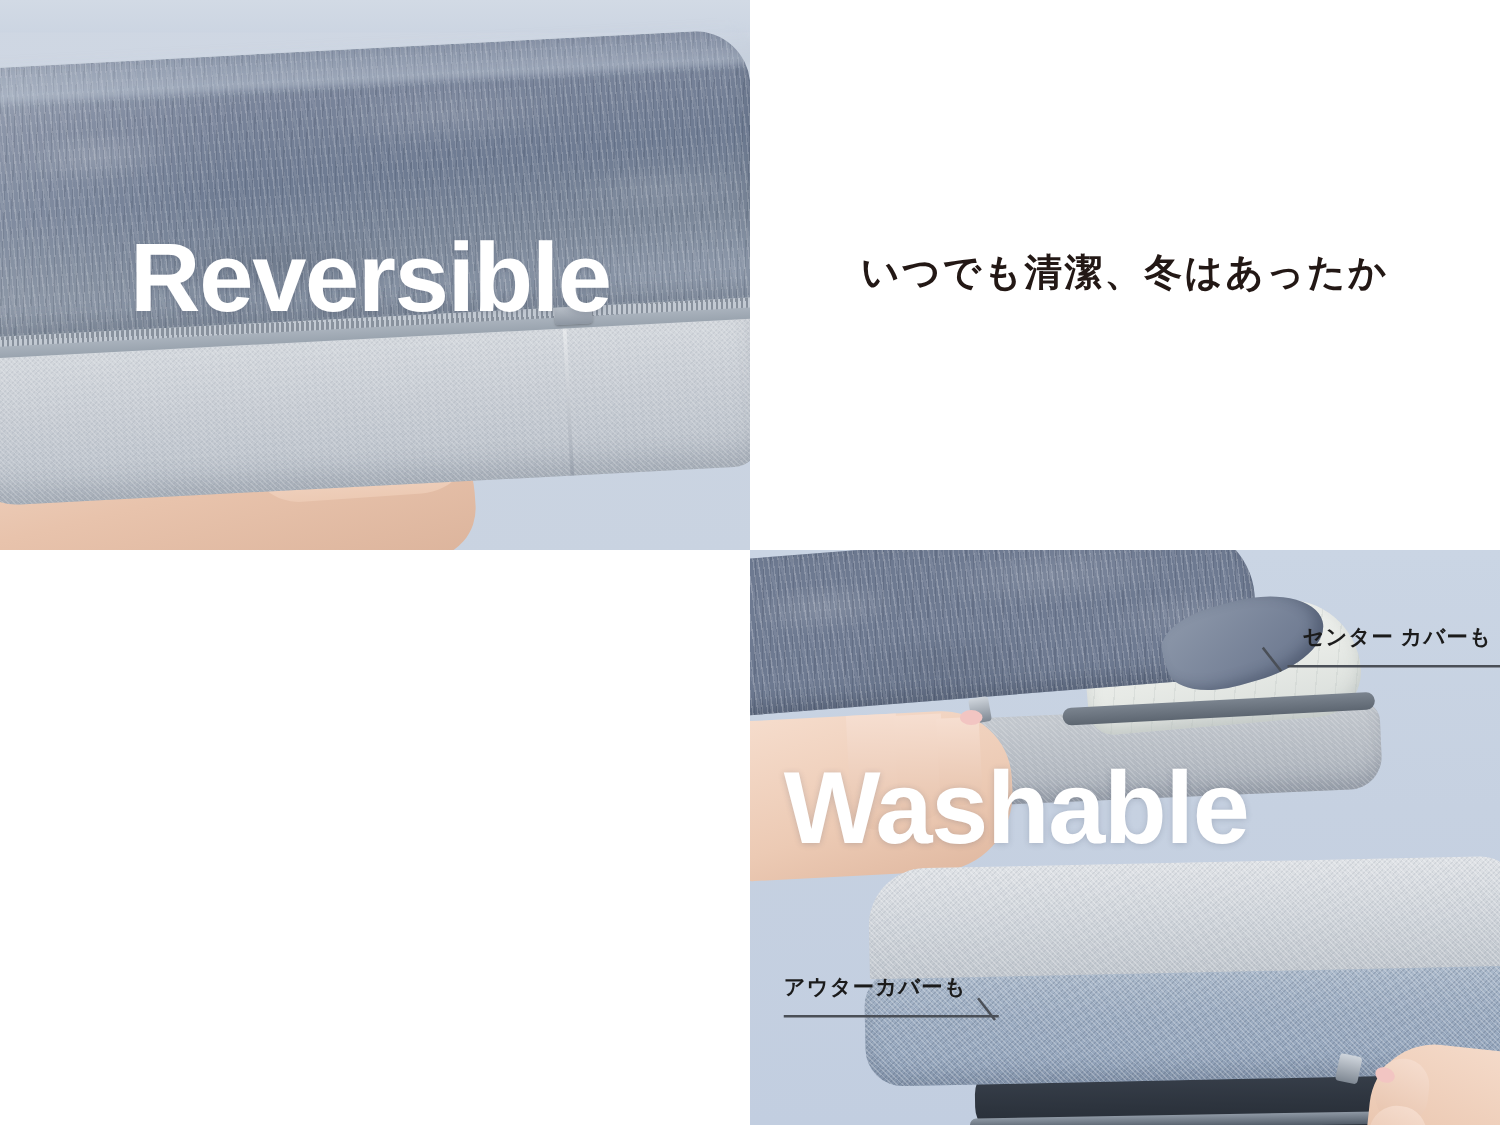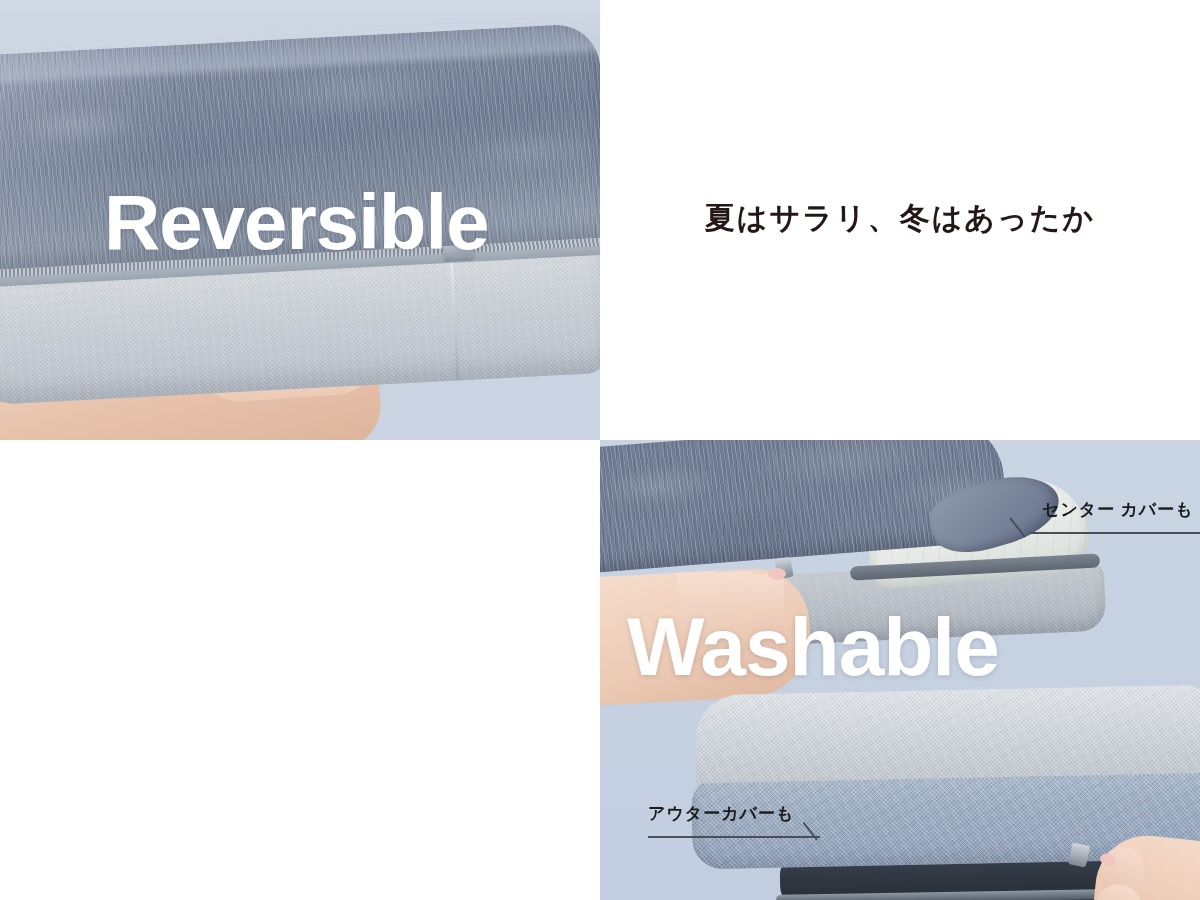--- a/index.html
+++ b/index.html
@@ -224,21 +224,21 @@
     font-size:17px;font-weight:bold;letter-spacing:1px;
     font-family:"DejaVu Sans","Liberation Sans",sans-serif;}
   .callout .cline{position:absolute;height:2px;background:#4a4f57;}
   .callout .carrow{position:absolute;width:2px;background:#4a4f57;}
 
   #callout-center{left:1016px;top:498px;width:184px;height:48px;}
   #callout-center .ctext{left:26px;top:0;font-family:Liberation Serif, serif;}
   #callout-center .cline{left:14px;top:34px;width:170px;}
   #callout-center .carrow{left:8px;top:15px;height:24px;transform:rotate(-38deg);transform-origin:50% 100%;}
 
-  #callout-outer{left:648px;top:778px;width:200px;height:48px;margin-top:24px;}
+  #callout-outer{left:627px;top:778px;width:200px;height:48px;}
   #callout-outer .ctext{left:0;top:0;}
   #callout-outer .cline{left:0;top:34px;width:172px;}
   #callout-outer .carrow{left:168px;top:16px;height:22px;transform:rotate(-38deg);transform-origin:50% 100%;}
 </style>
 </head>
 <body>
 
 <div class="page">
 
   <div class="quad" id="q-tl">
@@ -263,21 +263,21 @@
       <div class="fur-tex"></div>
       <div class="fur-tex2"></div>
     </div>
     <div class="tl-furedge"></div>
 
     <div class="en-word" id="word-reversible">Reversible</div>
   </div>
 
   <div class="quad" id="q-tr">
     <div class="textpanel">
-      <div class="jp-sub">夏はサラリ、冬はあったか</div>
+      <div class="jp-sub">いつでも清潔、冬はあったか</div>
     </div>
   </div>
 
 
   <div class="quad" id="q-br">
     <div class="br-bg"></div>
 
     <div class="br-graybase"></div>
     <div class="br-whiteinner"></div>
     <div class="br-innerzip"></div>

